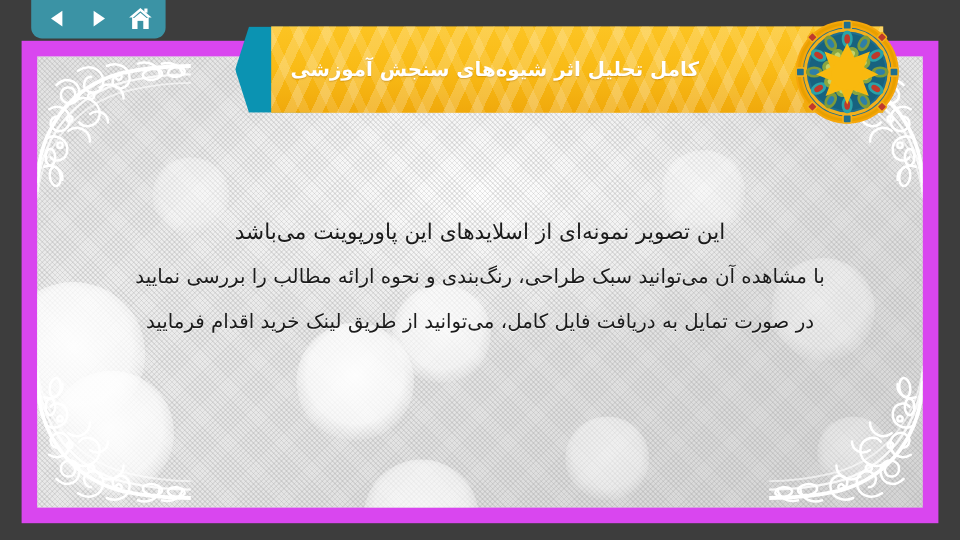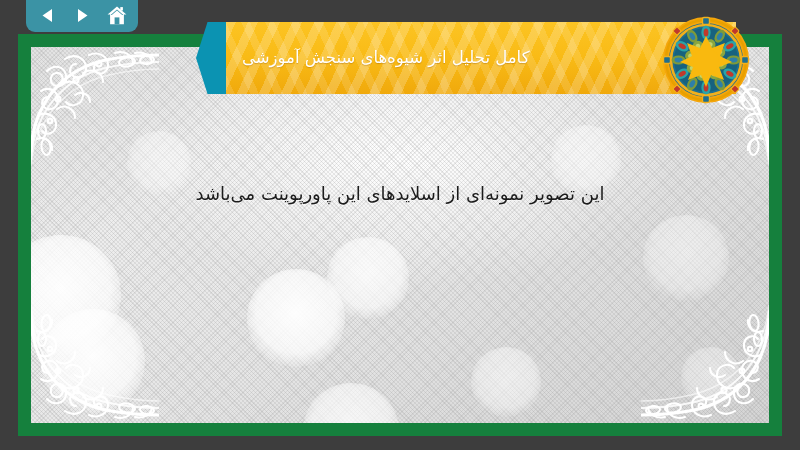--- a/index.html
+++ b/index.html
@@ -20,21 +20,21 @@
     gap:9px; padding-bottom:5px;
     z-index:40;
   }
   .navbtn{ width:26px; height:24px; display:flex; align-items:center; justify-content:center; cursor:pointer; }
   .navbtn svg{ display:block; }
 
   
   .slide{
     position:absolute; left:18px; top:34px;
     width:764px; height:402px;
-    background:#15803d;
+    background:#d946ef;
     overflow:hidden;
     z-index:10;
   }
   
   .panel{
     position:absolute; left:13px; top:13px; right:13px; bottom:13px;
     background:
       radial-gradient(ellipse 60% 55% at 50% 30%, rgba(255,255,255,.95) 0%, rgba(255,255,255,0) 62%),
       linear-gradient(150deg,#e2e2e2 0%,#ededed 28%,#e6e6e6 55%,#dcdcdc 78%,#d4d4d4 100%);
     overflow:hidden;
@@ -73,21 +73,21 @@
     background:
       repeating-linear-gradient(115deg, rgba(255,255,255,.20) 0 9px, rgba(255,255,255,0) 9px 20px),
       repeating-linear-gradient(65deg,  rgba(255,255,255,.13) 0 8px, rgba(255,255,255,0) 8px 22px),
       linear-gradient(180deg,#fcc423 0%,#f9bb16 48%,#f0a90c 100%);
     display:flex; flex-direction:column; align-items:flex-end; justify-content:center;
     padding:4px 86px 4px 16px;
     direction:rtl;
   }
   .banner-line{
     color:#ffffff; font-size:16.5px; line-height:1.45;
-    font-weight:400; white-space:nowrap;
+    font-weight:700; white-space:nowrap;
     text-shadow:0 1px 1px rgba(150,90,0,.35);
     direction:rtl; unicode-bidi:bidi-override;
   }
 
   
   .medallion{
     position:absolute; right:-14px; top:-6px; width:88px; height:88px; z-index:34;
   }
 
   
@@ -273,20 +273,22 @@
             <circle cx="45" cy="33" r="2.6"></circle>
             <circle cx="27" cy="52" r="2.4"></circle>
             <circle cx="68" cy="17" r="2.4"></circle>
             <circle cx="19" cy="74" r="2.2"></circle>
           </g>
         </svg>
       </div>
 
       <div class="body-text">
         <div class="body-line l1">این تصویر نمونه‌ای از اسلایدهای این پاورپوینت می‌باشد</div>
+        <div class="body-line">با مشاهده آن می‌توانید سبک طراحی، رنگ‌بندی و نحوه ارائه مطالب را بررسی نمایید</div>
+        <div class="body-line">در صورت تمایل به دریافت فایل کامل، می‌توانید از طریق لینک خرید اقدام فرمایید</div>
       </div>
 
     </div>
   </div>
 
   <div class="banner-wrap">
     <div class="banner-tail"></div>
     <div class="banner-body">
       <div class="banner-line">کامل تحلیل اثر شیوه‌های سنجش آموزشی</div>
     </div>

